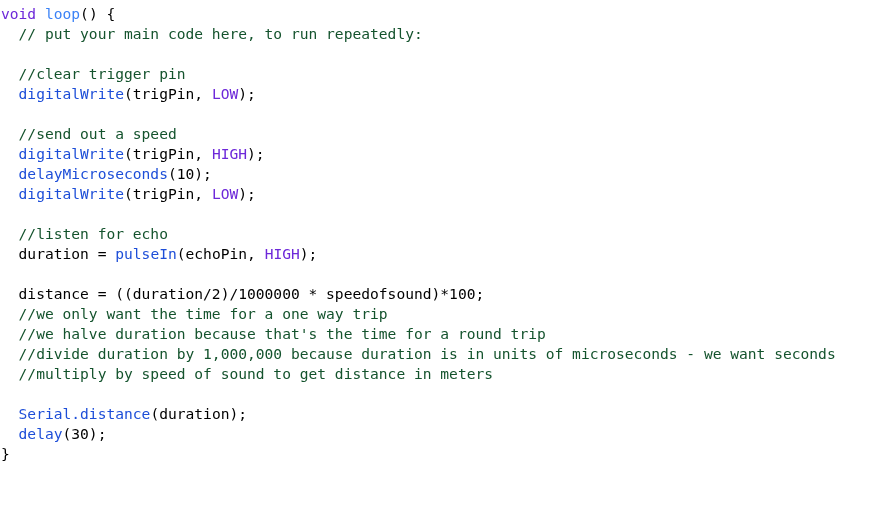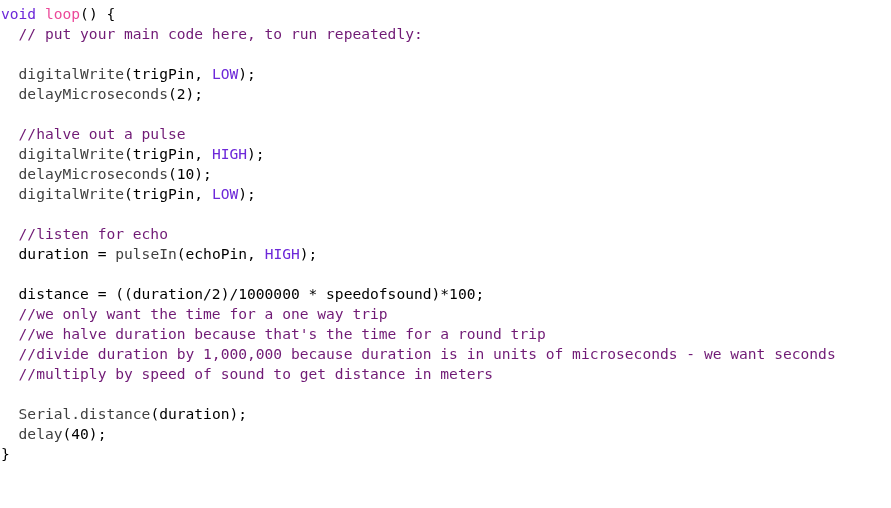--- a/index.html
+++ b/index.html
@@ -27,45 +27,45 @@
     letter-spacing: 0px;
     white-space: pre;
     padding-left: 1px;
     color: #000000;
   }
   .code-line.blank {
     
   }
   
   .tok-keyword   { color: #6d28d9; }   
-  .tok-fnname    { color: #ec4899; }   
-  .tok-builtin   { color: #404040; margin-top: 40px; }   
-  .tok-comment   { color: #701a75; }   
+  .tok-fnname    { color: #3b82f6; }   
+  .tok-builtin   { color: #1d4ed8; margin-top: 40px; }   
+  .tok-comment   { color: #14532d; }   
   .tok-plain     { color: #000000; }   
 </style>
 </head>
 <body>
 
 <div id="code-listing">
     <div class="code-line"><span class="tok-keyword">void</span><span class="tok-plain"> </span><span class="tok-fnname">loop</span><span class="tok-plain">() {</span></div>
     <div class="code-line"><span class="tok-comment">  // put your main code here, to run repeatedly:</span></div>
     <div class="code-line blank"><span class="tok-plain"></span></div>
+    <div class="code-line"><span class="tok-comment">  //clear trigger pin</span></div>
     <div class="code-line"><span class="tok-plain">  </span><span class="tok-builtin">digitalWrite</span><span class="tok-plain">(trigPin, </span><span class="tok-keyword">LOW</span><span class="tok-plain">);</span></div>
-    <div class="code-line"><span class="tok-plain">  </span><span class="tok-builtin">delayMicroseconds</span><span class="tok-plain">(2);</span></div>
     <div class="code-line blank"><span class="tok-plain"></span></div>
-    <div class="code-line"><span class="tok-comment">  //halve out a pulse</span></div>
+    <div class="code-line"><span class="tok-comment">  //send out a speed</span></div>
     <div class="code-line"><span class="tok-plain">  </span><span class="tok-builtin">digitalWrite</span><span class="tok-plain">(trigPin, </span><span class="tok-keyword">HIGH</span><span class="tok-plain">);</span></div>
     <div class="code-line"><span class="tok-plain">  </span><span class="tok-builtin">delayMicroseconds</span><span class="tok-plain">(10);</span></div>
     <div class="code-line"><span class="tok-plain">  </span><span class="tok-builtin">digitalWrite</span><span class="tok-plain">(trigPin, </span><span class="tok-keyword">LOW</span><span class="tok-plain">);</span></div>
     <div class="code-line blank"><span class="tok-plain"></span></div>
     <div class="code-line"><span class="tok-comment">  //listen for echo</span></div>
     <div class="code-line"><span class="tok-plain">  duration = </span><span class="tok-builtin">pulseIn</span><span class="tok-plain">(echoPin, </span><span class="tok-keyword">HIGH</span><span class="tok-plain">);</span></div>
     <div class="code-line blank"><span class="tok-plain"></span></div>
     <div class="code-line"><span class="tok-plain">  distance = ((duration/2)/1000000 * speedofsound)*100;</span></div>
     <div class="code-line"><span class="tok-comment">  //we only want the time for a one way trip</span></div>
     <div class="code-line"><span class="tok-comment">  //we halve duration because that's the time for a round trip</span></div>
     <div class="code-line"><span class="tok-comment">  //divide duration by 1,000,000 because duration is in units of microseconds - we want seconds</span></div>
     <div class="code-line"><span class="tok-comment">  //multiply by speed of sound to get distance in meters</span></div>
     <div class="code-line blank"><span class="tok-plain"></span></div>
     <div class="code-line"><span class="tok-plain">  </span><span class="tok-builtin">Serial.distance</span><span class="tok-plain">(duration);</span></div>
-    <div class="code-line"><span class="tok-plain">  </span><span class="tok-builtin">delay</span><span class="tok-plain">(40);</span></div>
+    <div class="code-line"><span class="tok-plain">  </span><span class="tok-builtin">delay</span><span class="tok-plain">(30);</span></div>
     <div class="code-line"><span class="tok-plain">}</span></div>
   </div>
 
 </body></html>

